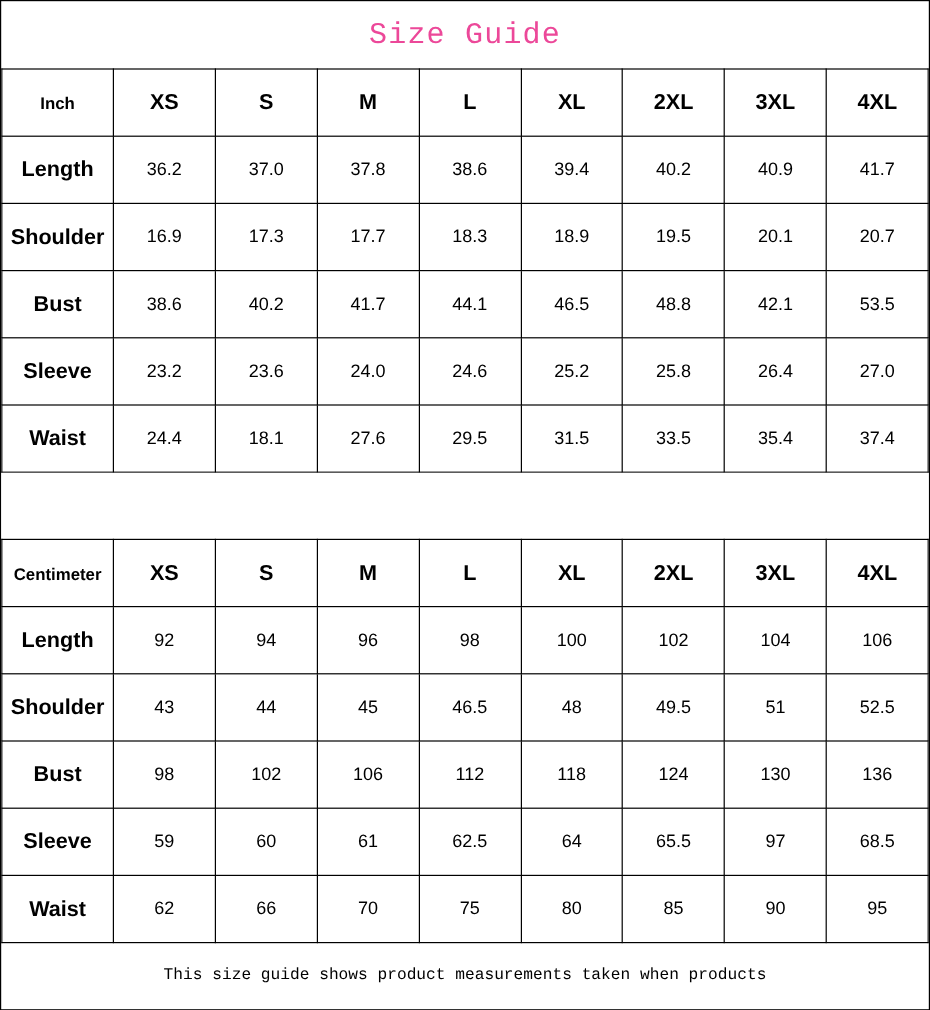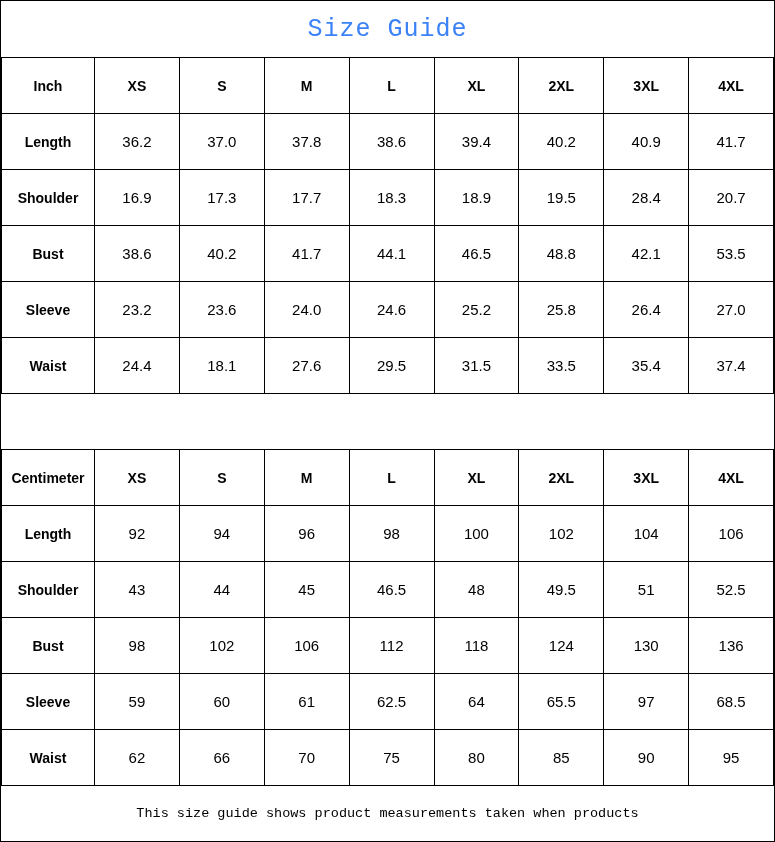--- a/index.html
+++ b/index.html
@@ -20,21 +20,21 @@
   }
   .title-row {
     height: 56px;
     flex: 0 0 56px;
     display: flex;
     align-items: center;
     justify-content: center;
     font-family: "Liberation Mono", "DejaVu Sans Mono", monospace;
     font-size: 25px;
     font-weight: 400;
-    color: #3b82f6;
+    color: #ec4899;
     letter-spacing: 1px;
   }
   table.size-table {
     border-collapse: collapse;
     table-layout: fixed;
     width: 100%;
     flex: 0 0 auto;
     padding-left: 16px;
   }
   table.size-table th,
@@ -43,21 +43,21 @@
     height: 55px;
     text-align: center;
     vertical-align: middle;
     padding: 0;
     color: #000000;
     overflow: hidden;
   }
   table.size-table th {
     font-family: "Liberation Sans", sans-serif;
     font-weight: 700;
-    font-size: 14px;
+    font-size: 18px;
   }
   table.size-table th.unit-cell {
     font-size: 14px;
   }
   table.size-table td {
     font-family: "Liberation Sans", sans-serif;
     font-weight: 400;
     font-size: 15px;
   }
   .gap-row {
@@ -123,21 +123,21 @@
           <td>41.7</td>
         </tr>
         <tr>
           <th>Shoulder</th>
           <td>16.9</td>
           <td>17.3</td>
           <td>17.7</td>
           <td>18.3</td>
           <td>18.9</td>
           <td>19.5</td>
-          <td>28.4</td>
+          <td>20.1</td>
           <td>20.7</td>
         </tr>
         <tr>
           <th>Bust</th>
           <td>38.6</td>
           <td>40.2</td>
           <td>41.7</td>
           <td>44.1</td>
           <td>46.5</td>
           <td>48.8</td>

